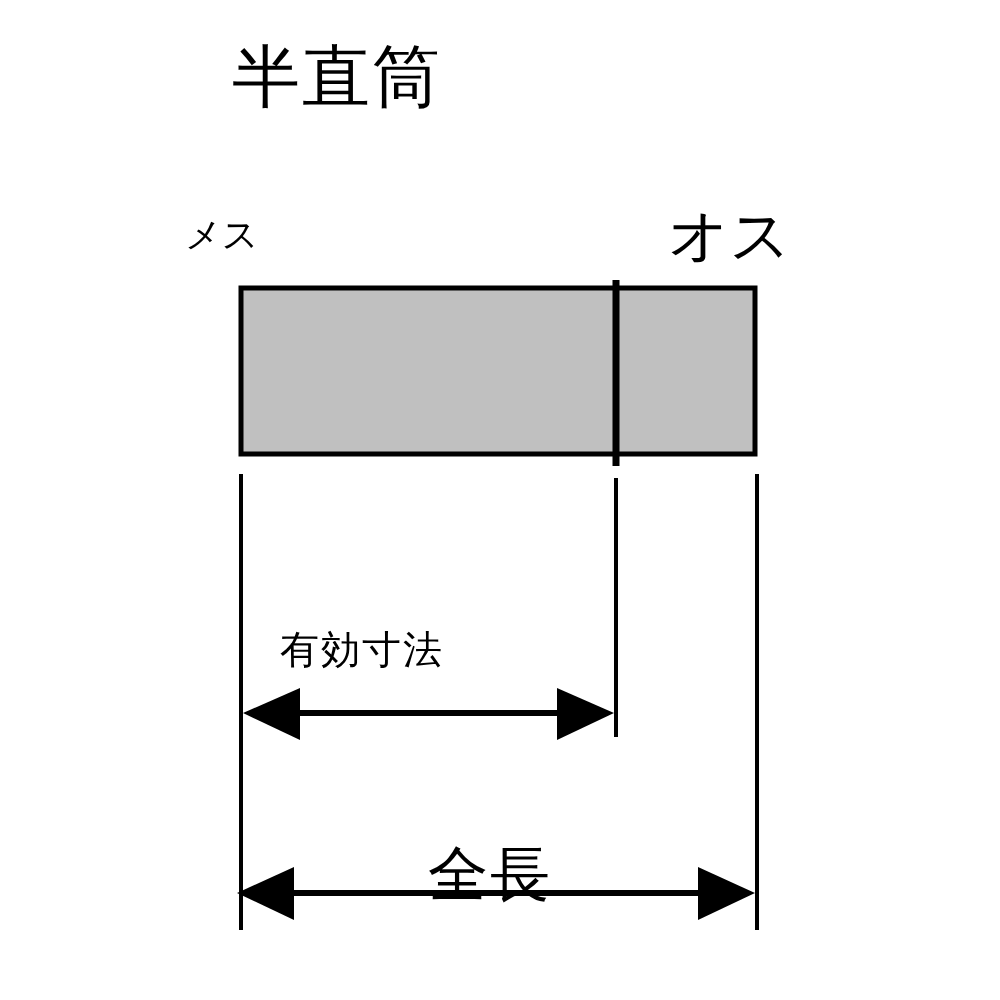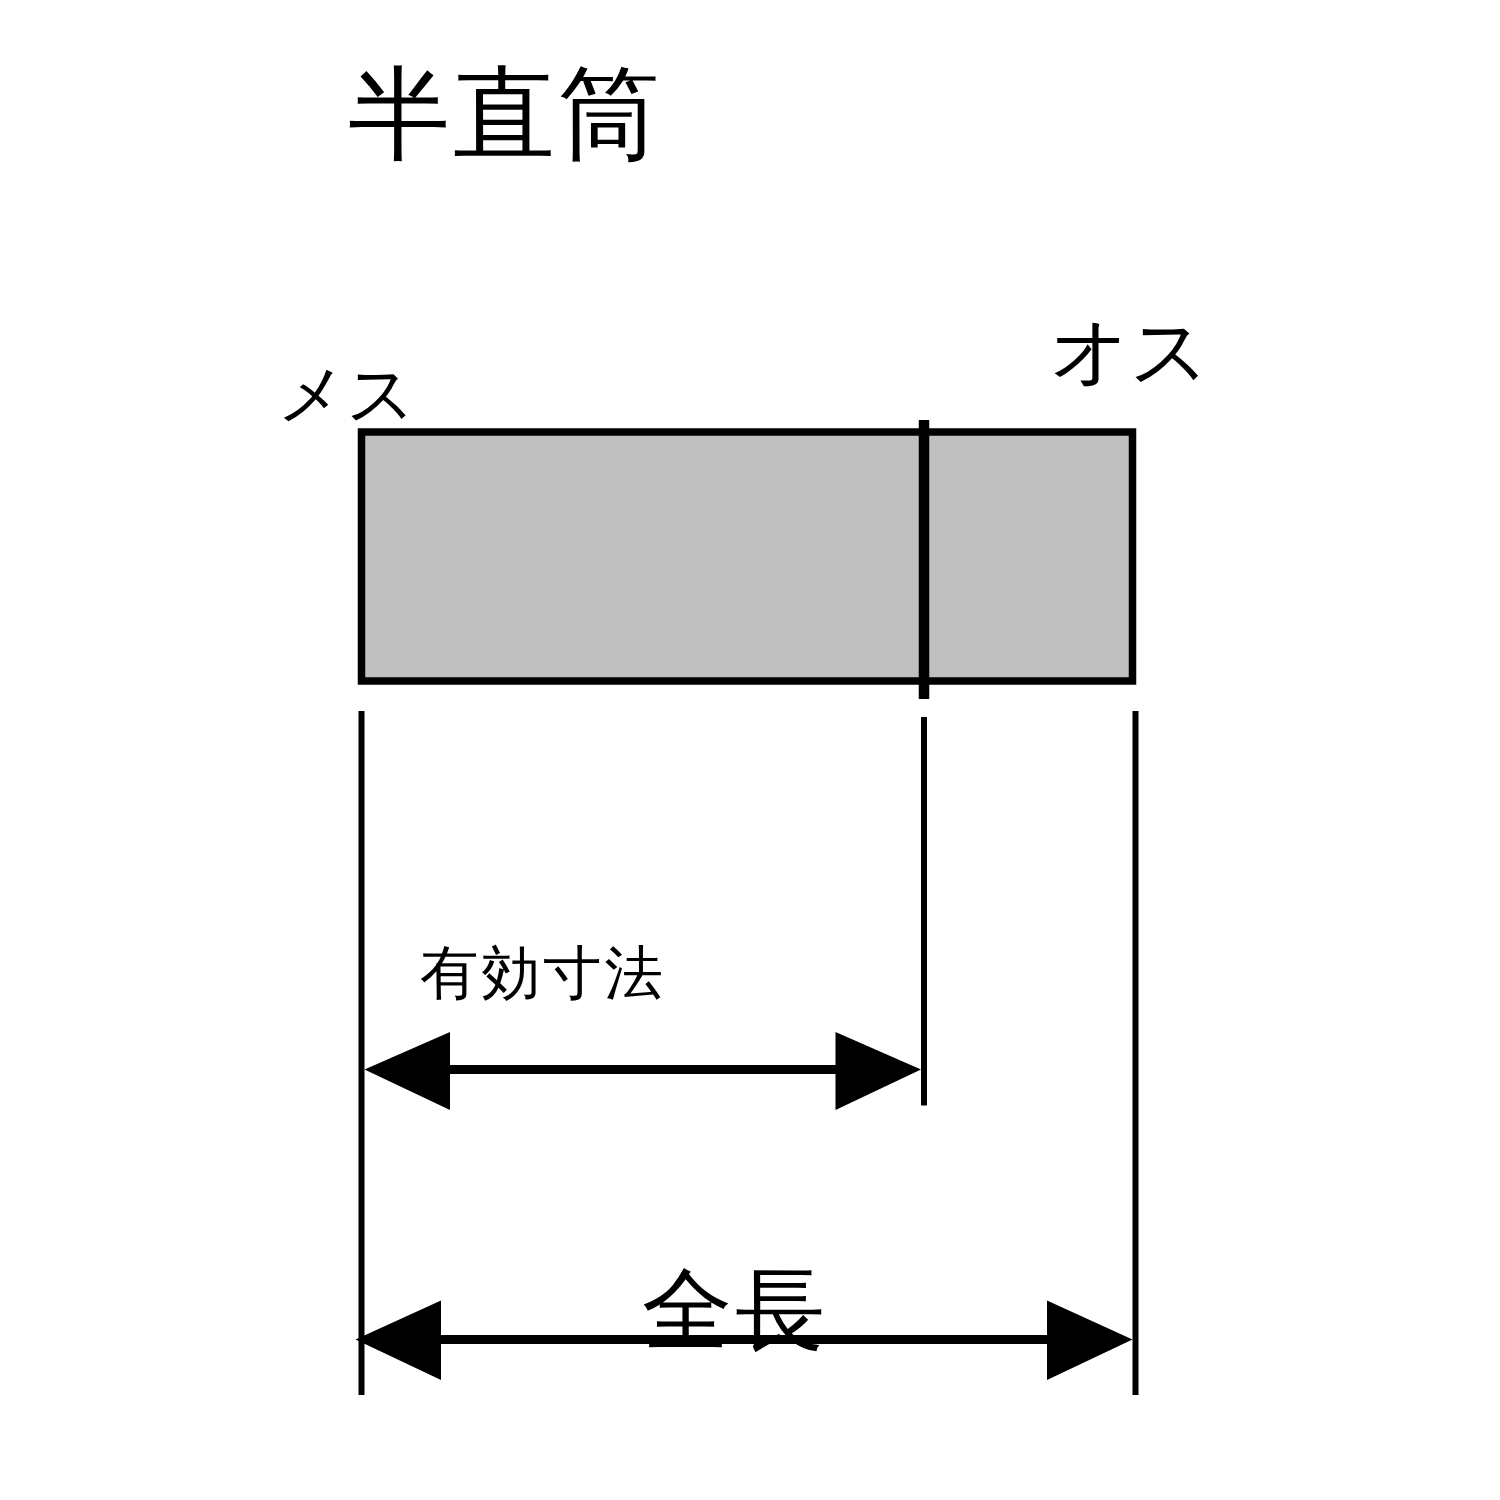--- a/index.html
+++ b/index.html
@@ -1,21 +1,21 @@
 <!DOCTYPE html>
 <html><head>
 <meta charset="utf-8">
 <style>
   html, body { margin:0; padding:0; background:#ffffff; }
   body { width:1000px; height:1000px; position:relative; overflow:hidden;
          font-family: "DejaVu Sans", "Liberation Sans", sans-serif; color:#000; }
   .abs { position:absolute; }
   .title { left:232px; top:27px; font-size:68px; line-height:100px; letter-spacing:2px; }
-  .label-female { left:185px; top:200px; font-size:45px; line-height:70px;margin-top:28px; }
-  .label-male { left:700px; top:200px; font-size:52px; line-height:70px; }
+  .label-female { left:185px; top:200px; font-size:36px; line-height:70px; }
+  .label-male { left:668px; top:200px; font-size:60px; line-height:70px; }
   .dim-eff-label { left:280px; top:610px; font-size:39px; line-height:80px; letter-spacing:2px; }
   .dim-total-label { left:428px; top:834px; font-size:60px; line-height:80px; letter-spacing:2px; }
   svg.diagram { position:absolute; left:0; top:0; }
 </style>
 </head>
 <body>
 
 <div class="abs title">半直筒</div>
 <div class="abs label-female">メス</div>
 <div class="abs label-male">オス</div>

